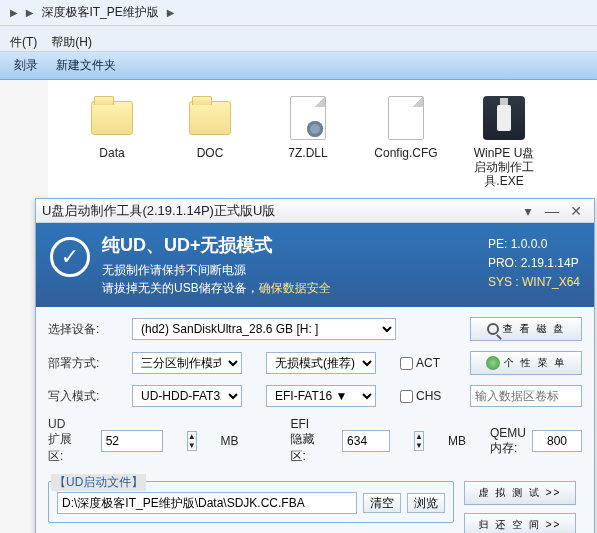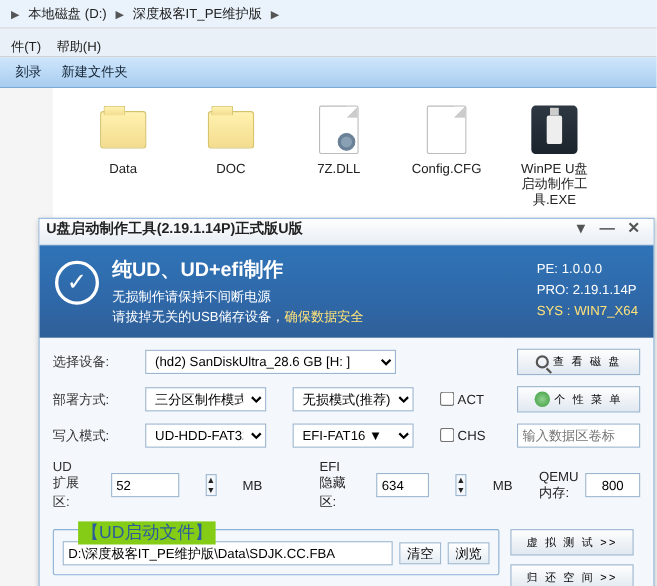--- a/index.html
+++ b/index.html
@@ -21,21 +21,21 @@
   .folder::before { content:""; position:absolute; top:-6px; left:2px; width:18px; height:8px; background: linear-gradient(#fff2b0,#f3dc8e); border:1px solid #d6c36a; border-bottom:none; border-radius:2px 2px 0 0; }
   .file { width: 36px; height: 44px; background: #fff; border: 1px solid #bbb; border-radius: 2px; position: relative; }
   .file::before { content:""; position:absolute; top:0; right:0; width:10px; height:10px; background:linear-gradient(135deg,#fff 49%, #ccc 50%); }
   .gear { position:absolute; right:2px; bottom:2px; width:16px; height:16px; border-radius:50%; background:#8aa0b5; box-shadow: inset 0 0 0 3px #6a8198; }
   .exe { width: 42px; height: 44px; background: linear-gradient(#2e3843,#1b232c); border-radius: 4px; position: relative; display:flex; align-items:center; justify-content:center; }
   .usb { width: 14px; height: 26px; background: #eee; border-radius: 2px; position: relative; }
   .usb::before { content:""; position:absolute; top:-7px; left:3px; width:8px; height:7px; background:#ccc; }
   .flabel { font-size: 12px; line-height: 14px; word-break: break-all; }
 
   .app-window { position: absolute; left: 35px; top: 198px; width: 560px; border: 1px solid #8ab0d6; background: #f4f8fc; box-shadow: 0 2px 6px rgba(0,0,0,.2); }
-  .titlebar { display: flex; align-items: flex-start; height: 24px; padding: 0 6px; background: linear-gradient(#fefefe,#e8eef5); border-bottom: 1px solid #c6d4e3; font-weight: bold; }
+  .titlebar { display: flex; align-items: center; height: 24px; padding: 0 6px; background: linear-gradient(#fefefe,#e8eef5); border-bottom: 1px solid #c6d4e3; }
   .titlebar .t { flex: 1; font-size: 13px; }
   .wbtn { width: 24px; text-align: center; color: #555; font-size: 14px; cursor: pointer; }
 
   .banner { display:flex; align-items:flex-start; padding: 10px 14px; gap: 12px;
     background: linear-gradient(#2f74b7, #2f68a8 60%, #305f98); color: #fff; }
   .check { width: 40px; height: 40px; border: 3px solid #fff; border-radius: 50%; display:flex; align-items:center; justify-content:center; font-size: 22px; margin-top:4px; }
   .banner-mid { flex: 1; }
   .banner-mid .big { font-size: 18px; font-weight: bold; margin-bottom: 4px; }
   .banner-mid .ln { font-size: 12px; line-height: 1.5; }
   .banner-mid .ln.warn span { color: #ffe37a; }
@@ -43,35 +43,34 @@
   .sys { color: #ffe37a; text-align: right; }
 
   .formarea { padding: 10px 12px 14px; }
   .row { display: flex; align-items: center; margin-bottom: 10px; gap: 24px; }
   .lbl { width: 60px; color: #333; }
   select, input[type=text] { height: 22px; border: 1px solid #9bb5d0; background: #fff; font-size: 12px; padding: 0 4px; }
   input[type=text] { }
   .btn { height: 24px; border: 1px solid #9bb5d0; background: linear-gradient(#fefefe,#e0e8f0); padding: 0 8px; font-size: 10px; display:inline-flex; align-items:center; gap:4px; cursor:pointer; }
   .btn-lg { width: 112px; justify-content:center; letter-spacing: 2px; }
   .rightcol { margin-left: auto; display:flex; align-items:center; gap:6px; }
-  .chk { display:inline-flex; align-items:flex-start; gap:3px; }
+  .chk { display:inline-flex; align-items:flex-end; gap:3px; }
   .icon-mag { width:12px; height:12px; border:2px solid #555; border-radius:50%; position:relative; }
   .icon-mag::after { content:""; position:absolute; right:-5px; bottom:-5px; width:6px; height:2px; background:#555; transform:rotate(45deg); }
   .icon-globe { width:14px; height:14px; border-radius:50%; background: radial-gradient(#8fd08f,#3a9a3a); display:inline-block; }
 
   .group { border: 1px solid #8ab0d6; border-radius: 2px; margin-top: 6px; padding: 10px 8px 8px; position: relative; }
-  .gtitle { position:absolute; top:-8px; left:22px; background:#84cc16; color:#2b5c9b; font-size:16px; padding:0 3px; }
+  .gtitle { position:absolute; top:-8px; left:2px; background:#e5e5e5; color:#2b5c9b; font-size:12px; padding:0 3px; }
   .smbtn { height:20px; padding: 0 6px; border:1px solid #a0b8d0; background:linear-gradient(#fff,#e4ecf4); font-size:12px; cursor:pointer; }
 </style>
 </head>
 <body>
 
 <div class="breadcrumb">
   <span class="bc-arrow">▶</span>
-  <span>本地磁盘 (D:)</span>
   <span class="bc-arrow">▶</span>
   <span>深度极客IT_PE维护版</span>
   <span class="bc-arrow">▶</span>
 </div>
 
 <div class="menubar">
   <span>件(T)</span>
   <span>帮助(H)</span>
 </div>
 
@@ -121,38 +120,38 @@
   <div class="titlebar">
     <div class="t">U盘启动制作工具(2.19.1.14P)正式版U版</div>
     <div class="wbtn">▾</div>
     <div class="wbtn">—</div>
     <div class="wbtn">✕</div>
   </div>
 
   <div class="banner">
     <div class="check">✓</div>
     <div class="banner-mid">
-      <div class="big">纯UD、UD+efi制作</div>
+      <div class="big">纯UD、UD+无损模式</div>
       <div class="ln">无损制作请保持不间断电源</div>
       <div class="ln warn">
         <i style="font-style:normal">请拔掉无关的USB储存设备，</i><span>确保数据安全</span>
       </div>
     </div>
     <div class="banner-right">
       <div>PE: 1.0.0.0</div>
       <div>PRO: 2.19.1.14P</div>
       <div class="sys">SYS : WIN7_X64</div>
     </div>
   </div>
 
   <div class="formarea">
 
     <div class="row">
       <div class="lbl">选择设备:</div>
-      <select style="width:228px">
+      <select style="width:264px">
         <option>(hd2) SanDiskUltra_28.6 GB [H: ]</option>
       </select>
       <div class="rightcol">
         <button class="btn btn-lg">
           <span class="icon-mag"></span>
           <span>查 看 磁 盘</span>
         </button>
       </div>
     </div>
 

